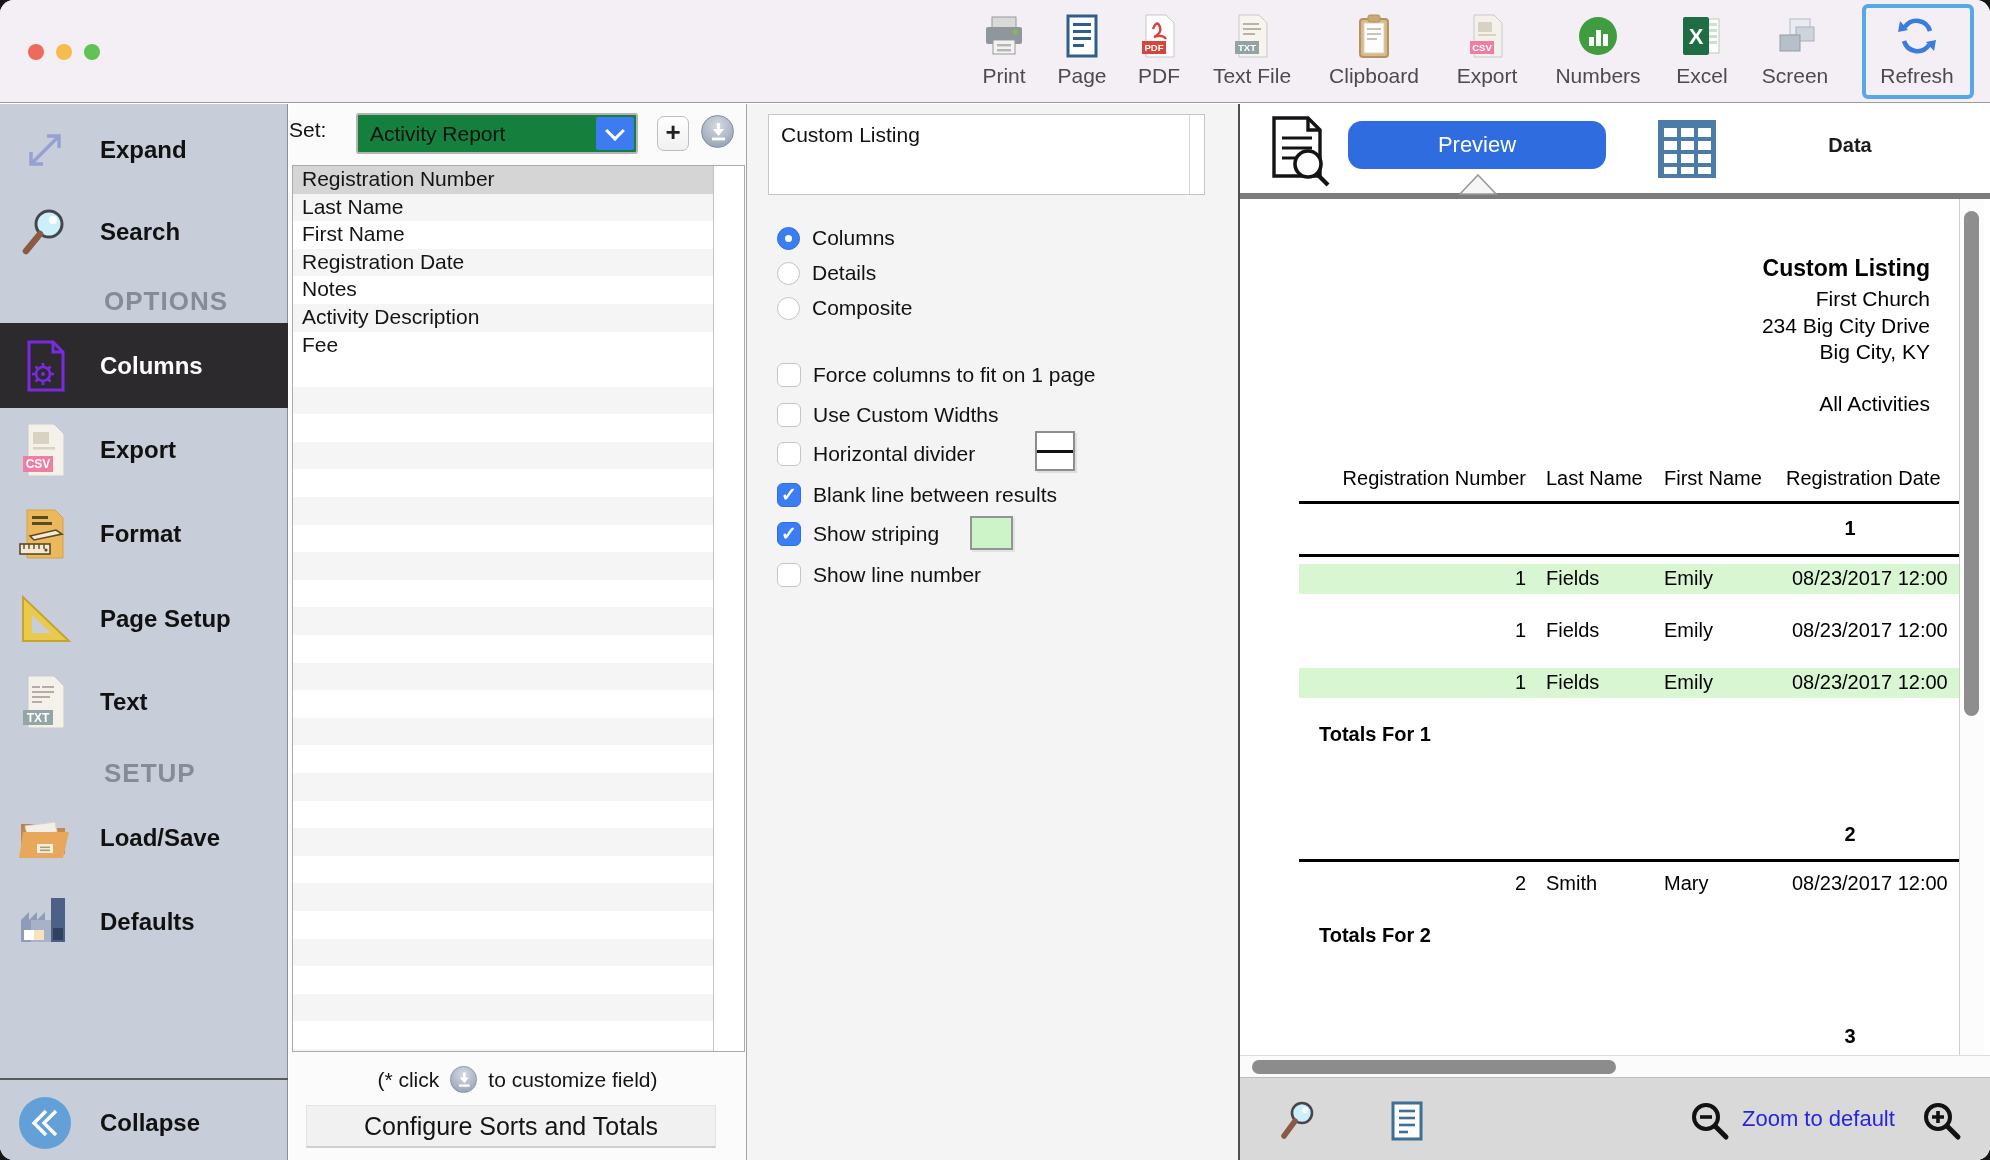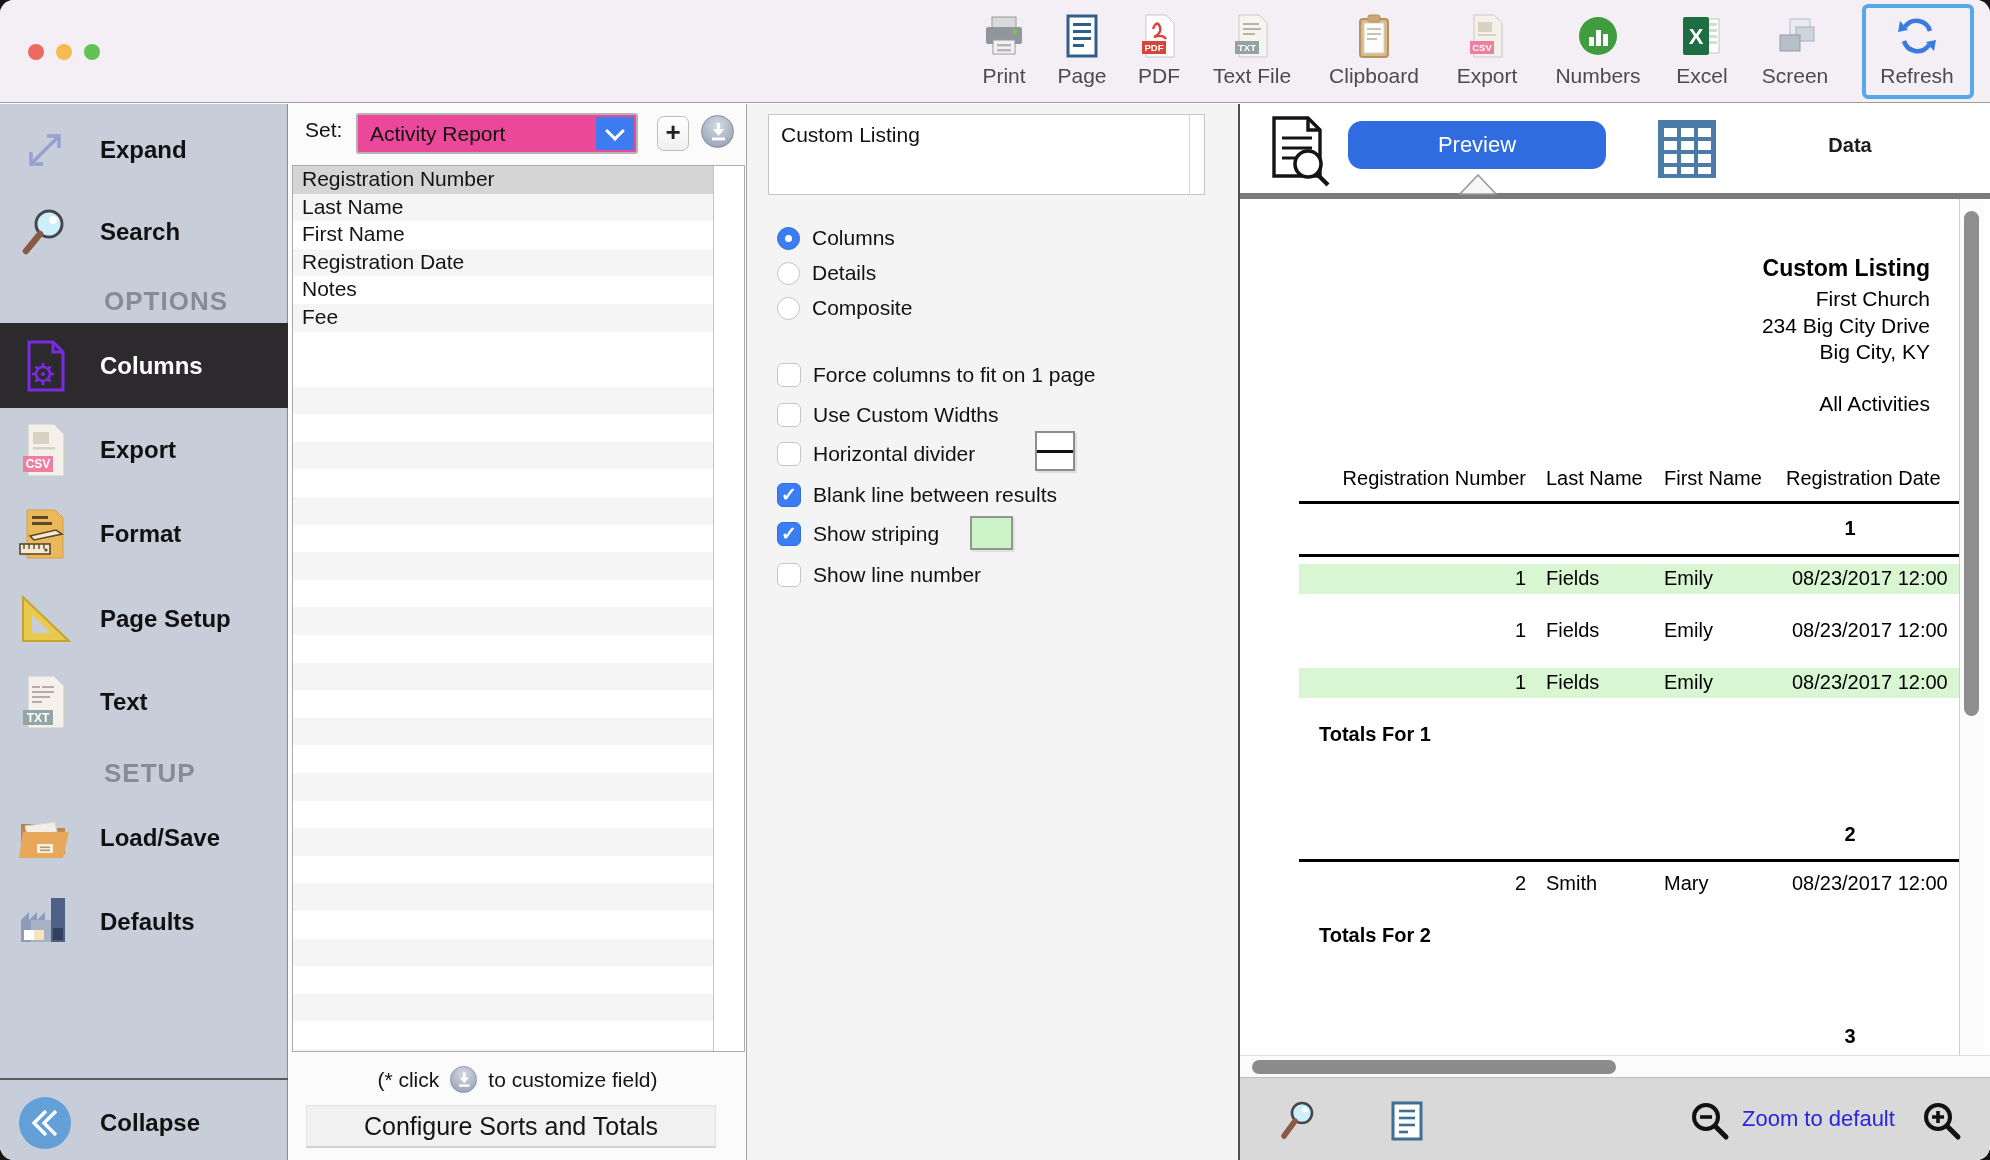--- a/index.html
+++ b/index.html
@@ -28,22 +28,22 @@
   .sb-item { position:absolute; left:0; width:288px; height:64px; display:flex; align-items:center; }
   .sb-item .sicon { width:58px; margin-left:16px; display:flex; justify-content:center; align-items:center; }
   .sb-item .slabel { margin-left:26px; font-size:24px; font-weight:bold; color:#111; }
   .sb-header { position:absolute; left:104px; width:184px; font-size:26px; font-weight:bold;
     letter-spacing:1px; color:#868c96; }
   .sb-selected { position:absolute; left:0; top:219px; width:288px; height:85px; background:#2d2a2d; }
   .sb-selected .slabel { color:#fff; }
   .sb-divider { position:absolute; left:0; top:974px; width:288px; border-top:2px solid #5a5a5a; }
   
   .fieldpanel { position:absolute; left:289px; top:104px; width:457px; height:1056px; background:#fbfbfb; }
-  .set-label { position:absolute; left:16px; top:14px; font-size:21px; color:#111; }
-  .set-select { position:absolute; left:67px; top:9px; width:282px; height:41px; background:#ec4899;
+  .set-label { position:absolute; left:0; top:14px; font-size:21px; color:#111; }
+  .set-select { position:absolute; left:67px; top:9px; width:282px; height:41px; background:#15803d;
     border:2px solid #b4b4b4; border-radius:3px; }
   .set-select .sval { position:absolute; left:12px; top:7px; font-size:21px; color:#111; }
   .set-select .sbtn { position:absolute; right:2px; top:2px; bottom:2px; width:38px; background:#3d7bf0;
     border-radius:2px; display:flex; align-items:center; justify-content:center; }
   .chev-down { width:14px; height:14px; border-left:3px solid #fff; border-bottom:3px solid #fff;
     transform:rotate(-45deg); margin-top:-6px; }
   .plus-btn { position:absolute; left:368px; top:12px; width:32px; height:35px;
     background:linear-gradient(#ffffff,#f0f0f0); border:1px solid #bdbdbd; border-radius:7px;
     font-size:26px; font-weight:bold; color:#222; text-align:center; line-height:31px; }
   .dl-btn { width:33px; height:33px; border-radius:50%;
@@ -415,20 +415,21 @@
         </svg>
     </div>
 
     <div class="fieldlist">
       <div class="fl-rows">
         <div class="fl-row selected">Registration Number</div>
         <div class="fl-row">Last Name</div>
         <div class="fl-row">First Name</div>
         <div class="fl-row">Registration Date</div>
         <div class="fl-row">Notes</div>
+        <div class="fl-row">Activity Description</div>
         <div class="fl-row">Fee</div>
         <div class="fl-empty"></div>
       </div>
       <div class="fl-scroll"></div>
     </div>
 
     <div class="hintline">
       <span>(* click</span>
       <span class="dl-btn hint-dl">
         <svg width="33" height="33" viewBox="0 0 33 33">

